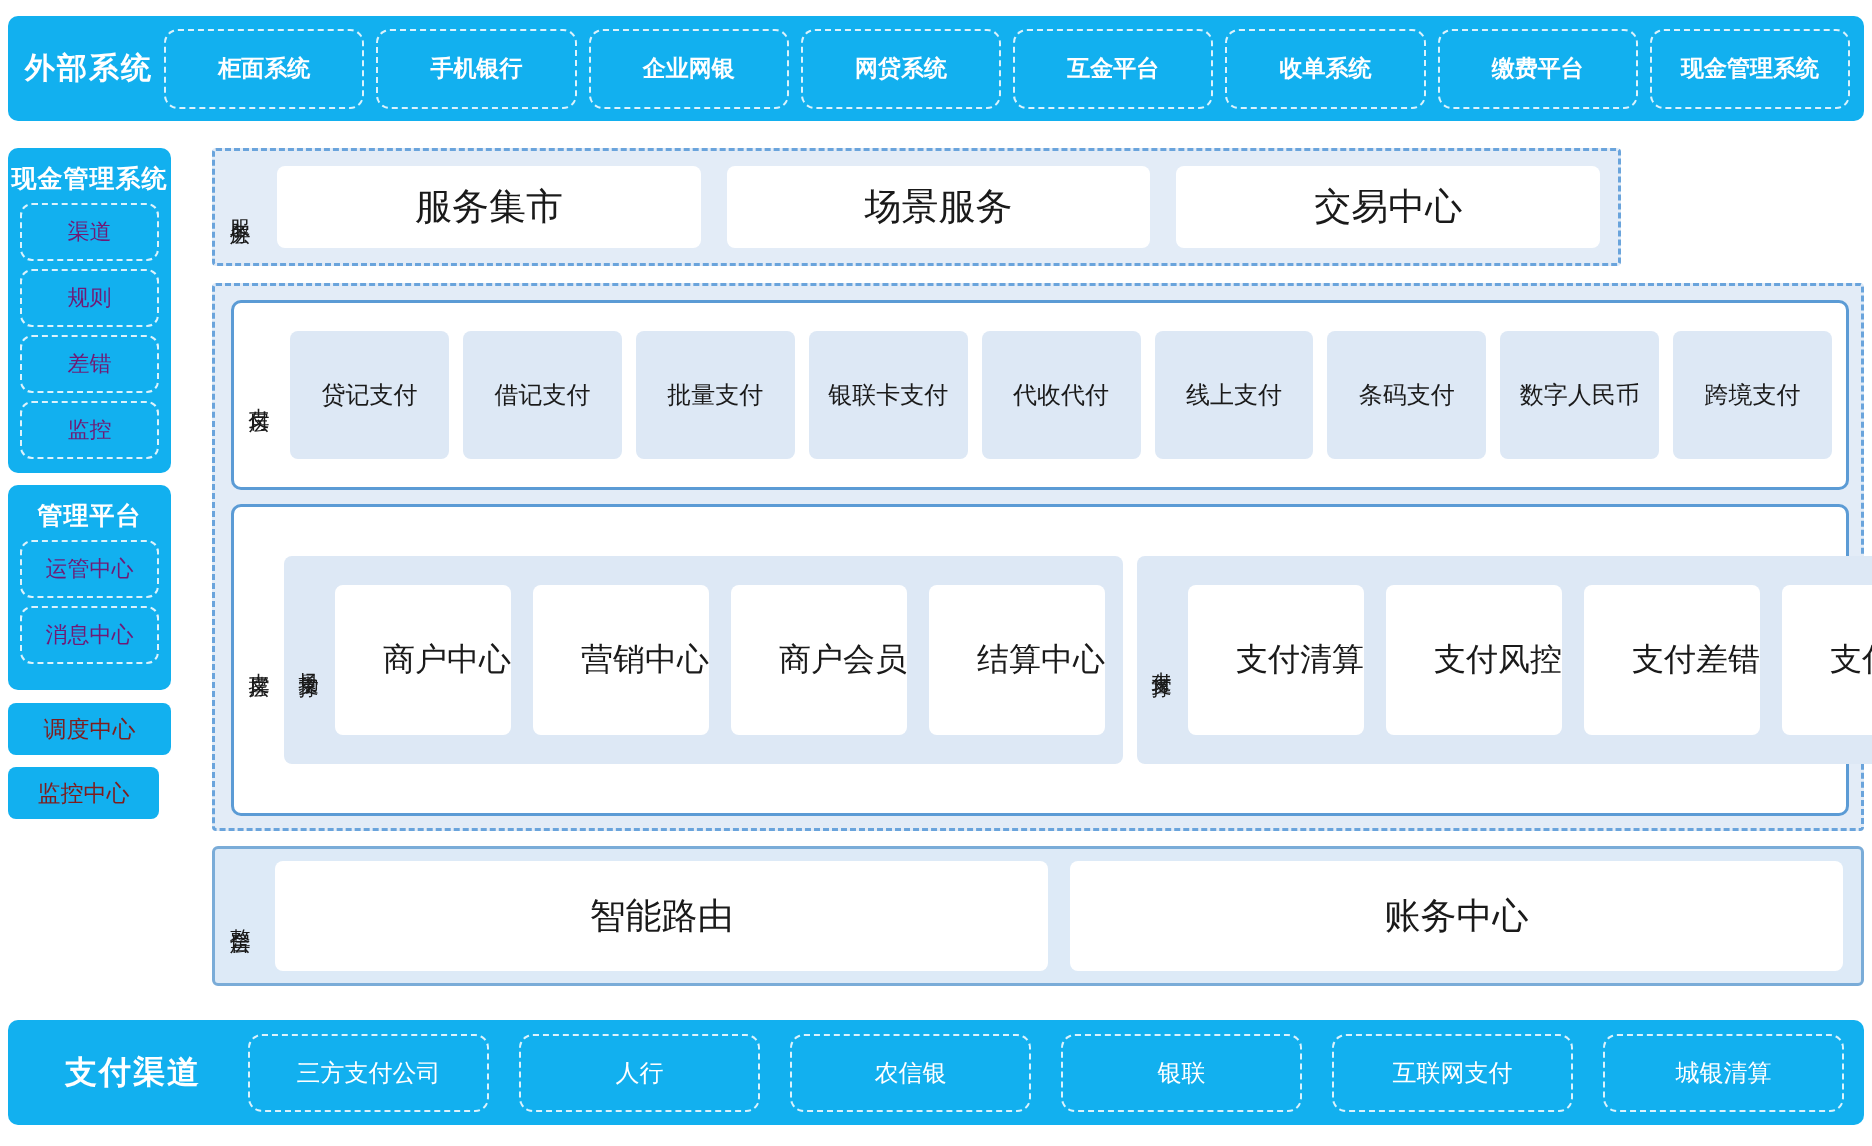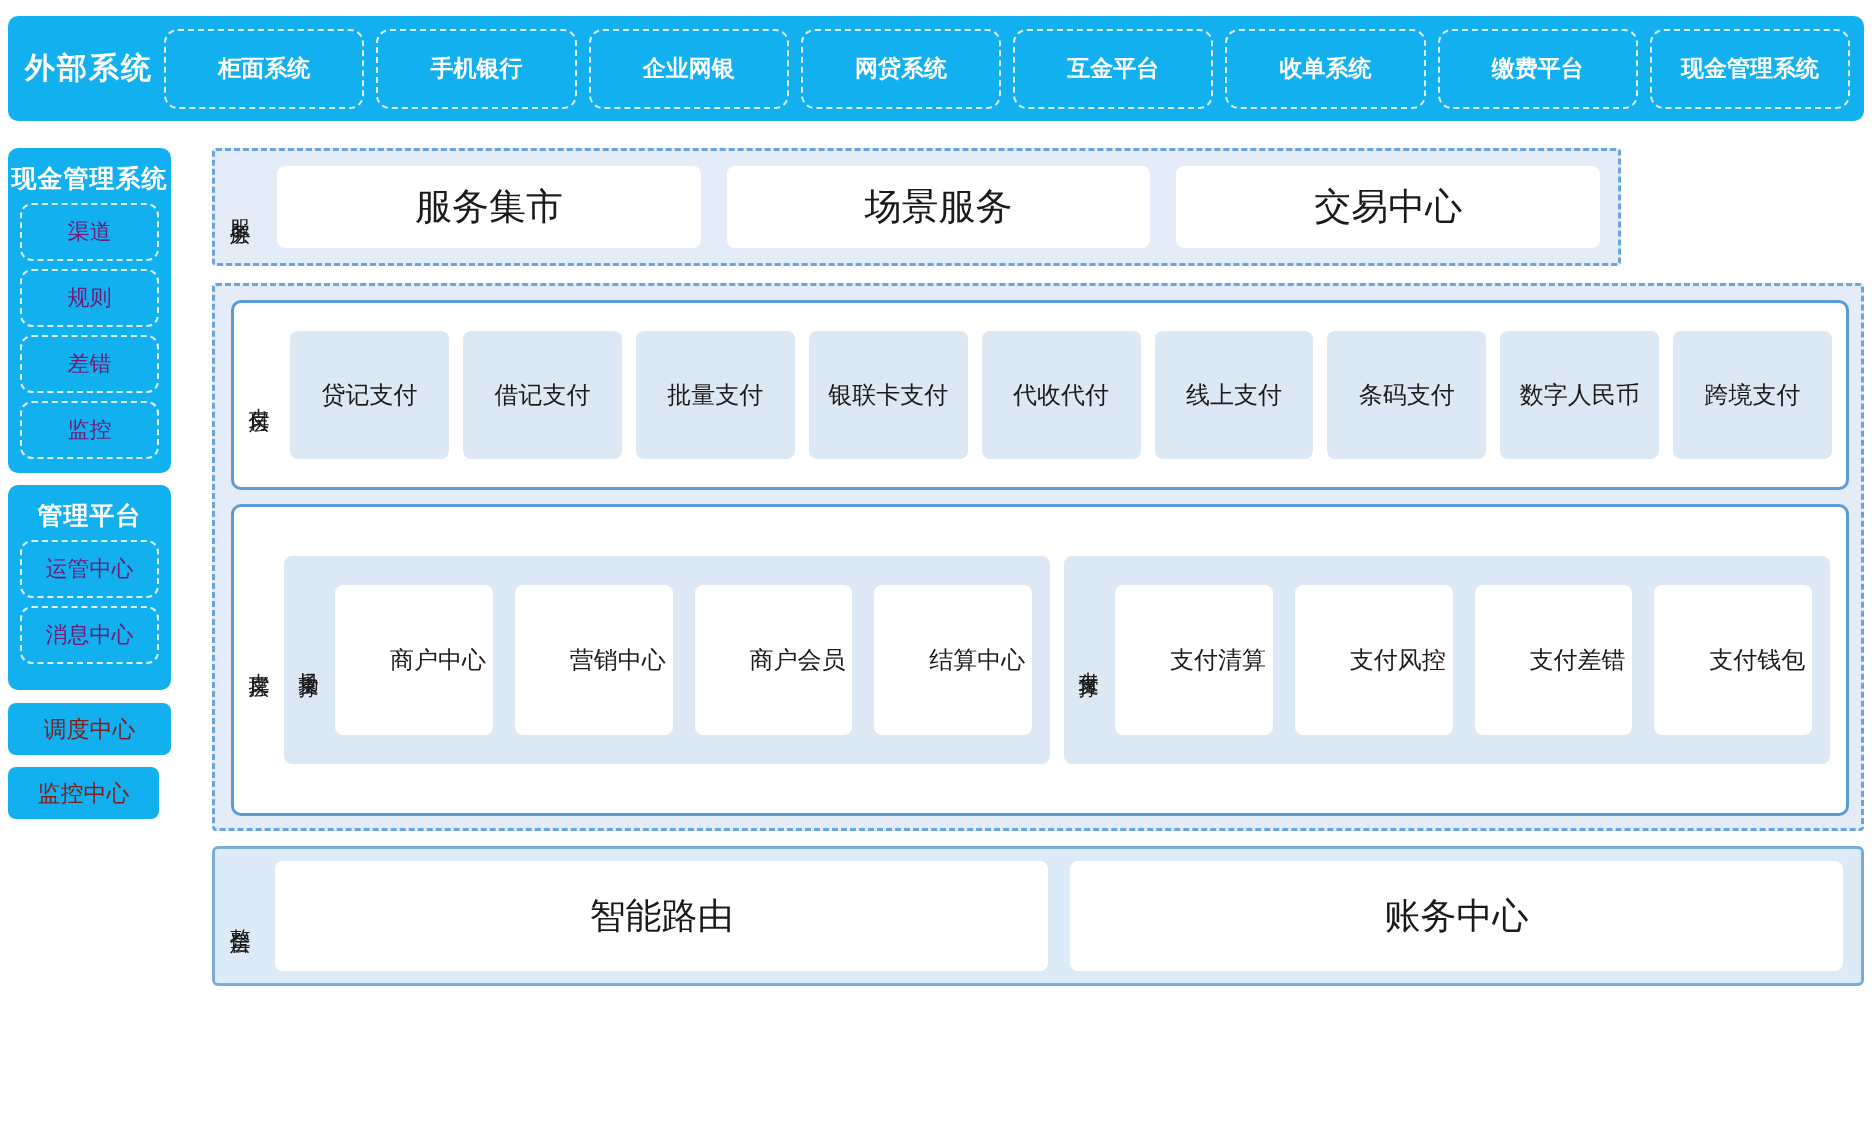--- a/index.html
+++ b/index.html
@@ -169,21 +169,21 @@
   .support-group {
     background: #dde8f5;
     border-radius: 8px;
     height: 208px;
     display: flex; align-items: center;
     padding: 0 18px 0 14px;
     gap: 16px;
   }
   .support-group .layer-label { font-size: 20px; letter-spacing: 2px; }
   .support-cards { display: flex; gap: 22px; height: 150px; flex: 1 1 auto; }
-  .support-cards .white-card { flex: 1 1 0; font-size: 24px; min-width: 118px; padding-left: 48px; }
+  .support-cards .white-card { flex: 1 1 0; font-size: 32px; min-width: 118px; padding-left: 48px; }
   #support-scene { flex: 1 1 0; }
   #support-pay   { flex: 1 1 0; }
 
   
   #integration-region {
     position: absolute;
     left: 212px; top: 846px; width: 1652px; height: 140px;
     background: #ddeaf7;
     border: 3px solid #7aacd8;
     border-radius: 6px;
@@ -289,14 +289,25 @@
   <div id="integration-region">
     <div class="row-flex">
       <div class="layer-label">整合层</div>
       <div id="integration-cards">
         <div class="white-card">智能路由</div>
         <div class="white-card">账务中心</div>
       </div>
     </div>
   </div>
 
+  <div class="blue-bar" id="channel-bar">
+    <div class="bar-title">支付渠道</div>
+    <div id="channel-chips">
+      <div class="dashed-chip">三方支付公司</div>
+      <div class="dashed-chip">人行</div>
+      <div class="dashed-chip">农信银</div>
+      <div class="dashed-chip">银联</div>
+      <div class="dashed-chip">互联网支付</div>
+      <div class="dashed-chip">城银清算</div>
+    </div>
+  </div>
 
 </div>
 
 </body></html>

